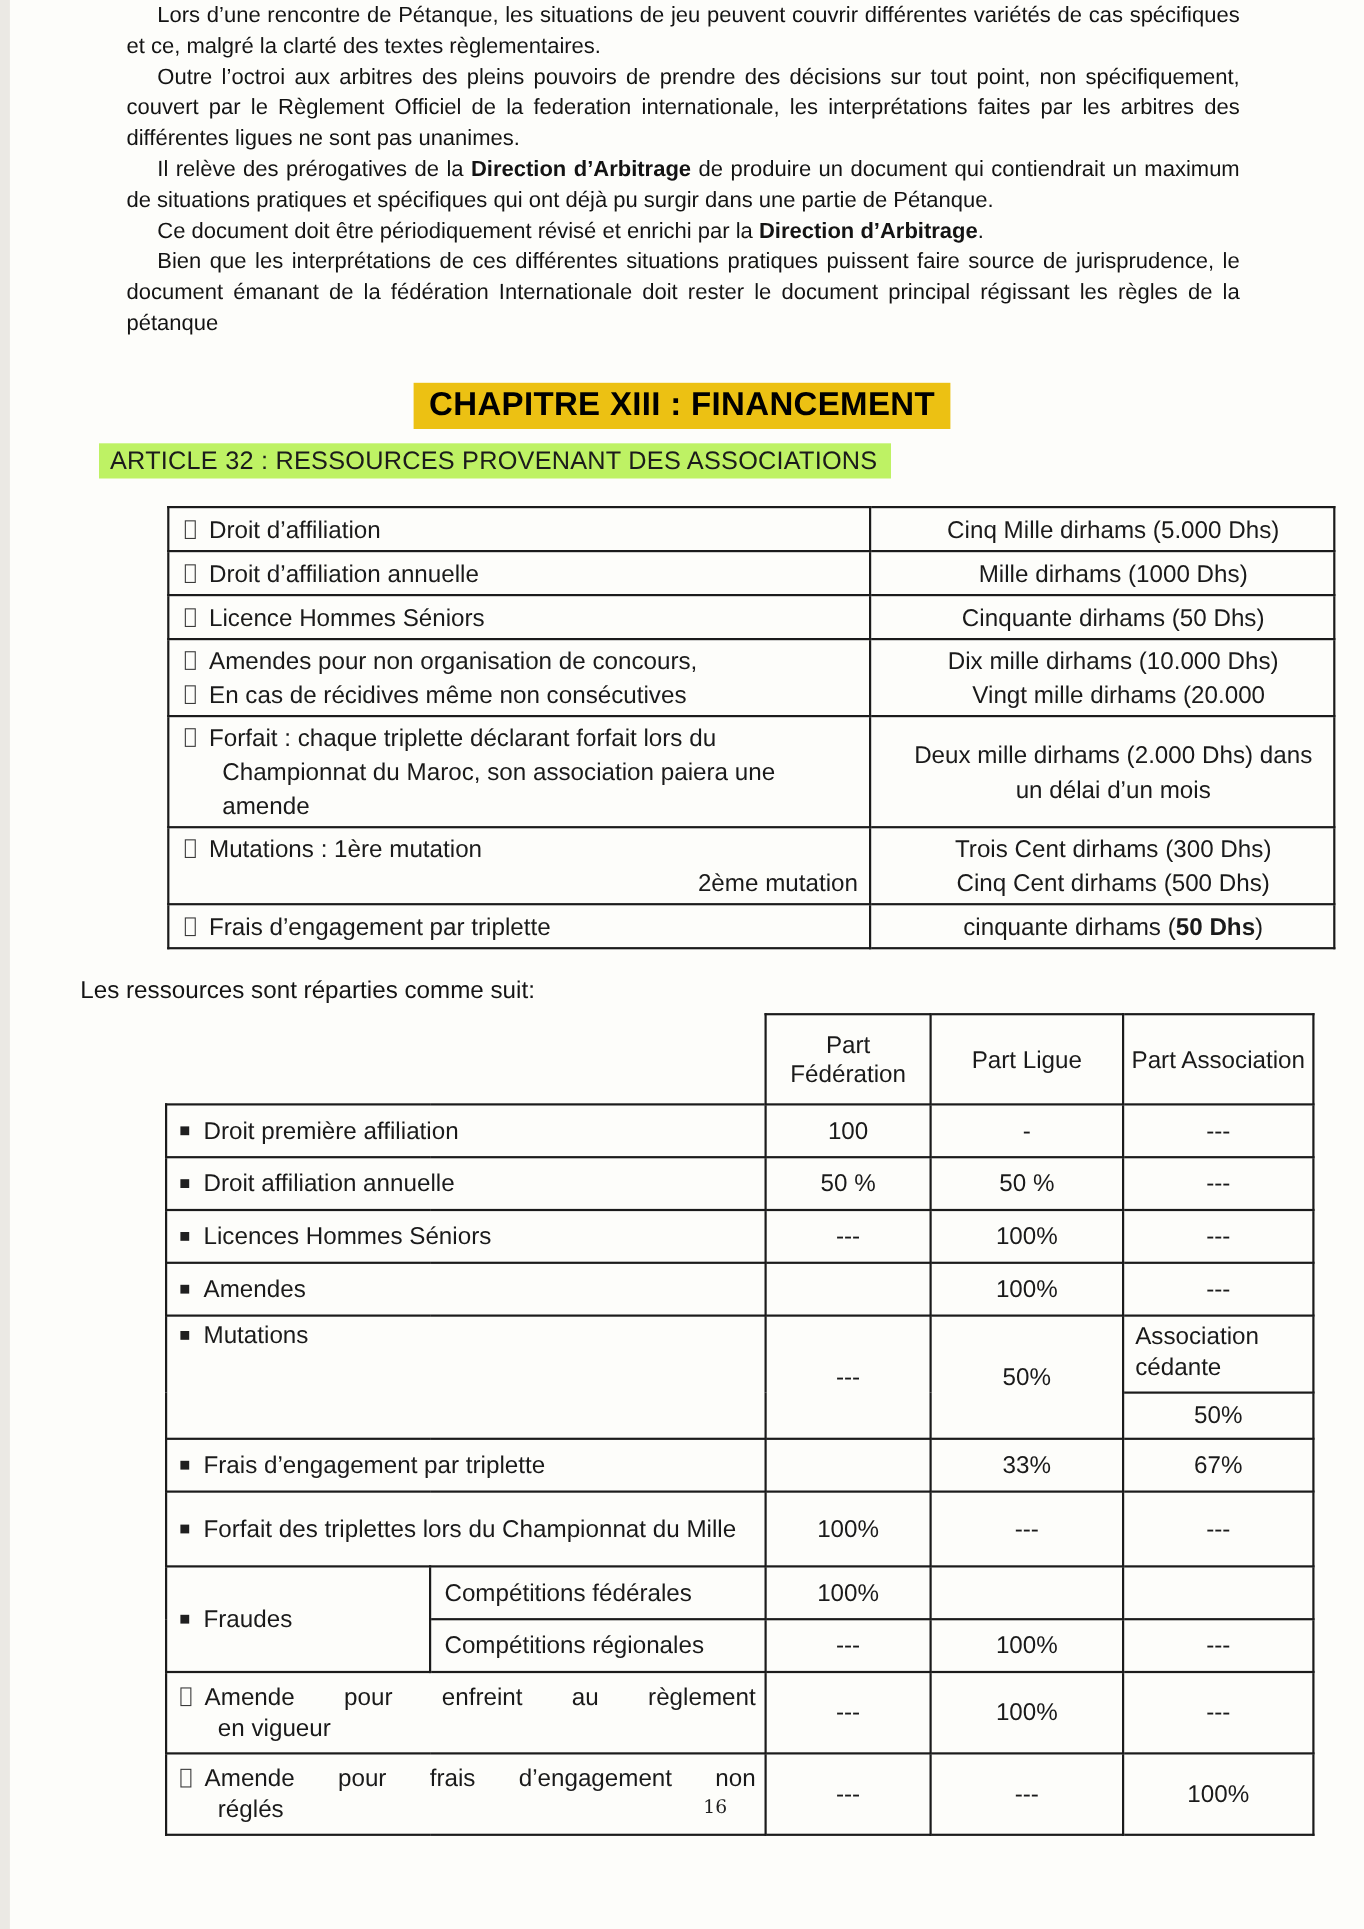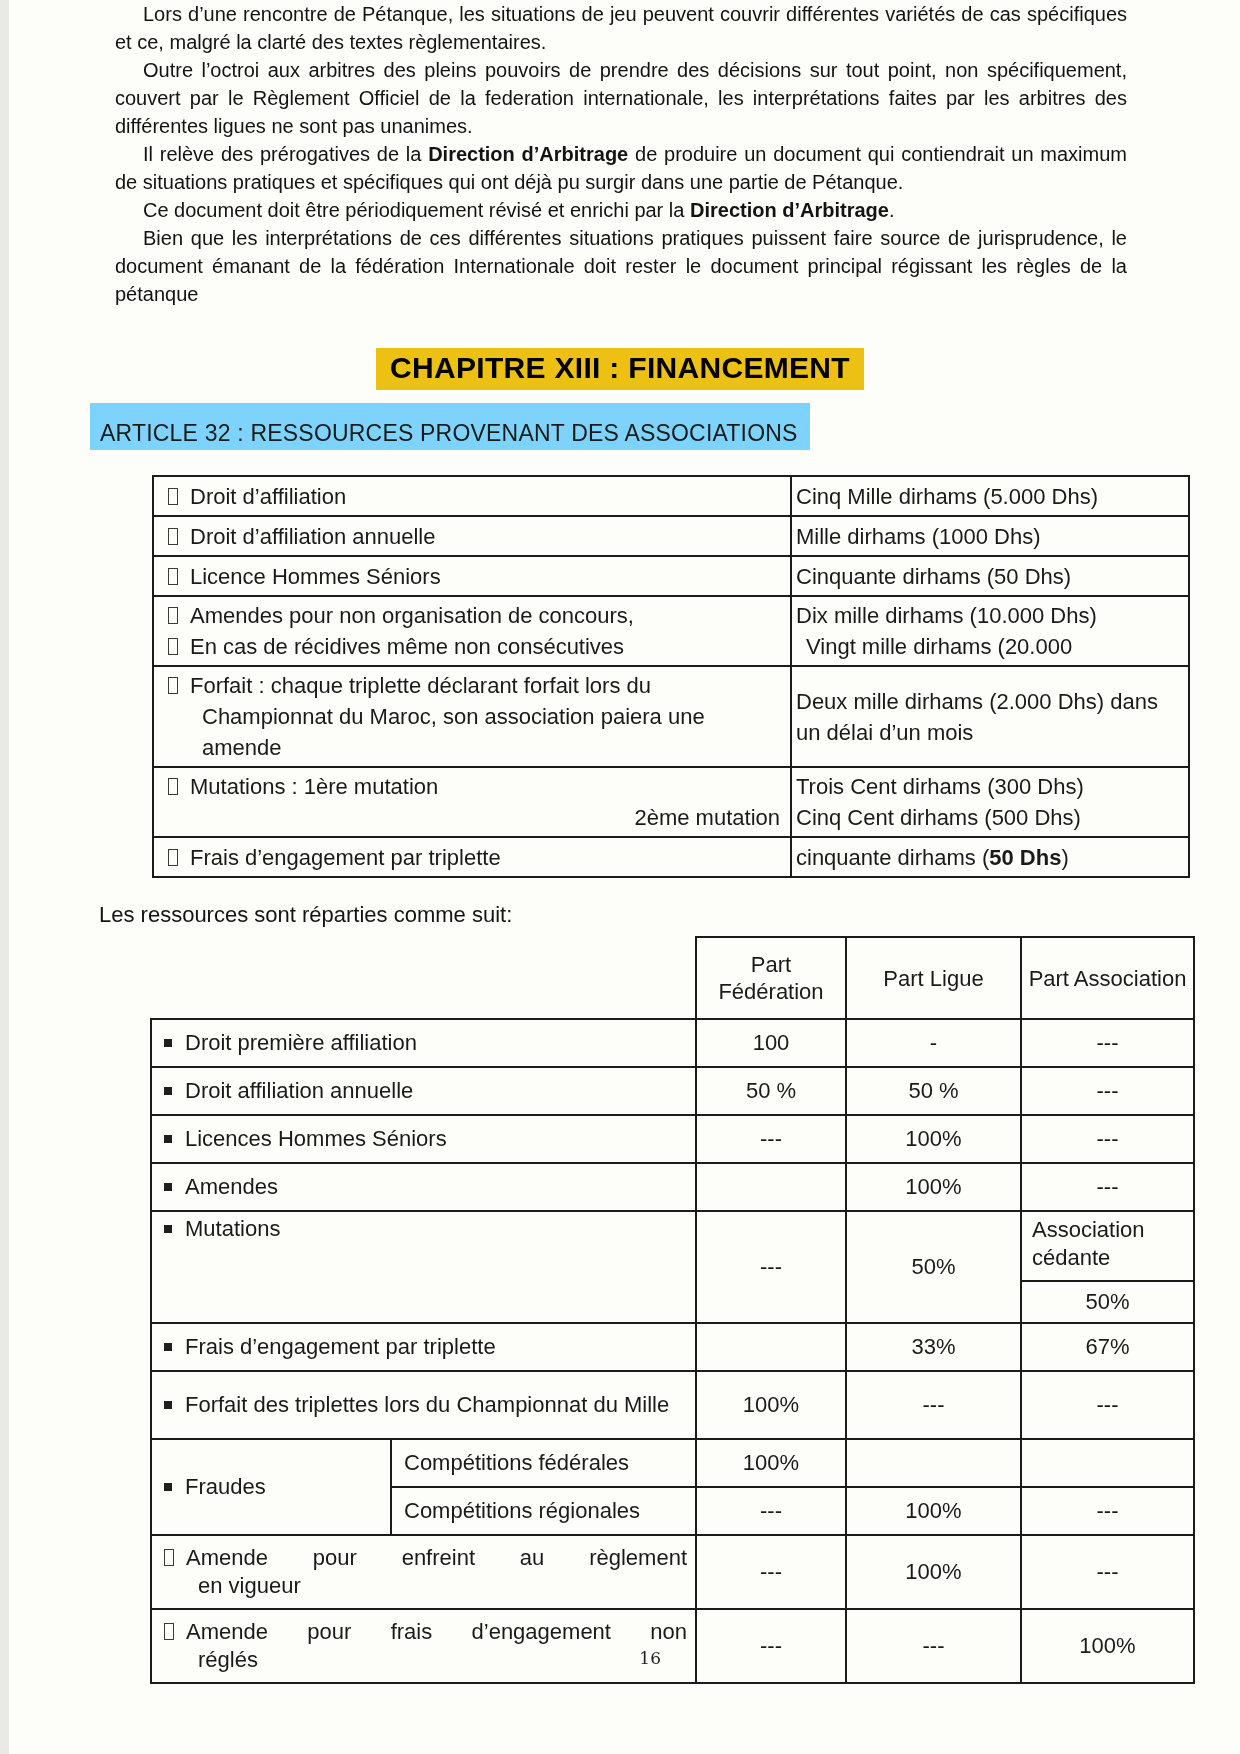--- a/index.html
+++ b/index.html
@@ -38,56 +38,56 @@
     display:inline-block;
     background:#ecc113;
     color:#000000;
     font-size:30px; font-weight:bold;
     padding:3px 14px 5px 14px;
     letter-spacing:0.3px;
   }
   .article {
     display:inline-block;
     margin:13px 0 0 90px;
-    background:#7dd3fc;
+    background:#bef264;
     font-size:23px;
-    padding:17px 12px 3px 10px;
+    padding:2px 12px 3px 10px;
     color:#1b1b1b;
     letter-spacing:0.2px;
   }
 
   table { border-collapse:collapse; }
   td, th { border:2px solid #1b1b1b; vertical-align:middle; font-weight:normal; }
 
   
   .fees {
     margin:25px 0 0 152px;
     font-size:22px; line-height:31px; color:#1a1a1a;
   }
   .fees td.lab { width:612px; padding:3px 10px 3px 14px; }
-  .fees td.amt { width:384px; padding:3px 8px 3px 4px; }
+  .fees td.amt { width:384px; padding:3px 8px 3px 28px;text-align:center; }
   tr.h40 { height:40px;margin-left:16px; }
   tr.h62 { height:62px; }
   tr.h92 { height:92px; }
   .hang { padding-left:34px; text-indent:-34px; }
   .indent2 { padding-left:178px;text-align:right; }
   .amt-ind { padding-left:10px; }
   .bx {
     display:inline-block; width:8px; height:15px;
     border:1.5px solid #3a3a3a;
     margin-right:12px; vertical-align:-1px;
   }
   .sq {
     display:inline-block; width:8px; height:8px;
     background:#1f1f1f; margin-right:13px; vertical-align:3px;
   }
 
   
   .intro {
-    margin:24px 0 0 99px;
+    margin:24px 0 0 73px;
     font-size:22px; color:#141414;
   }
   .dist {
     margin:8px 0 0 150px;
     font-size:22px; line-height:28px; color:#1a1a1a;
     table-layout:fixed;
   }
   .dist col.cA { width:240px; }
   .dist col.cB { width:305px; }
   .dist col.cF { width:150px; }

